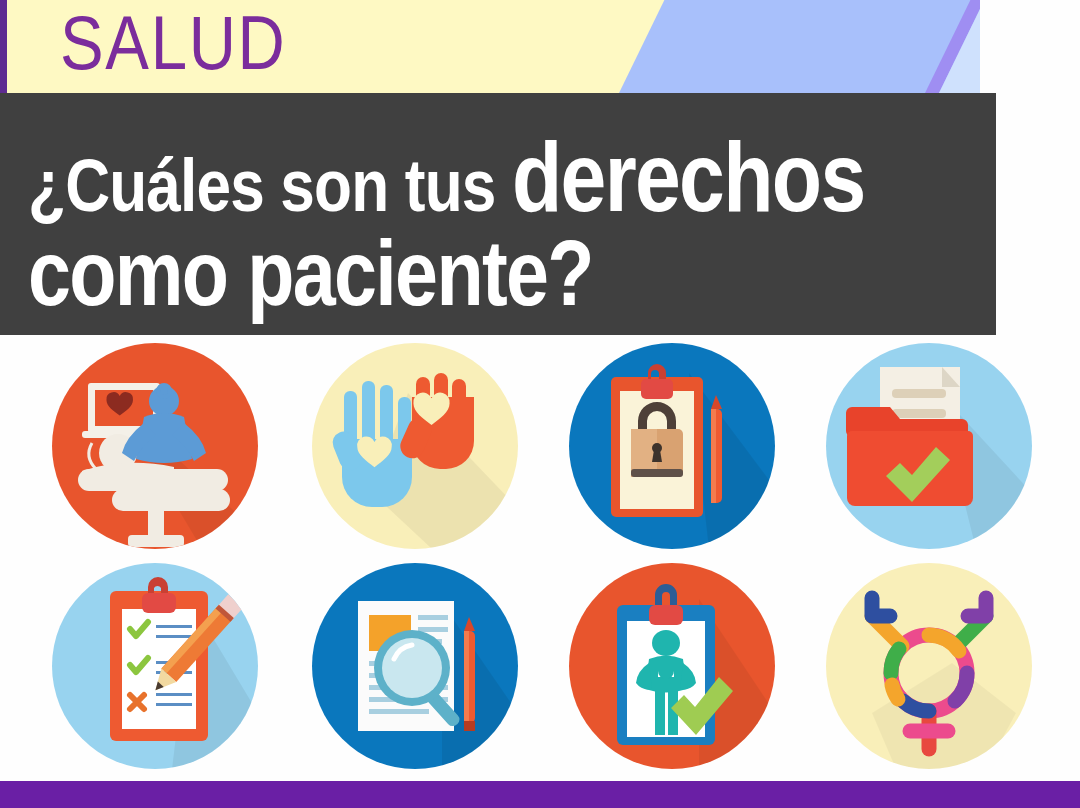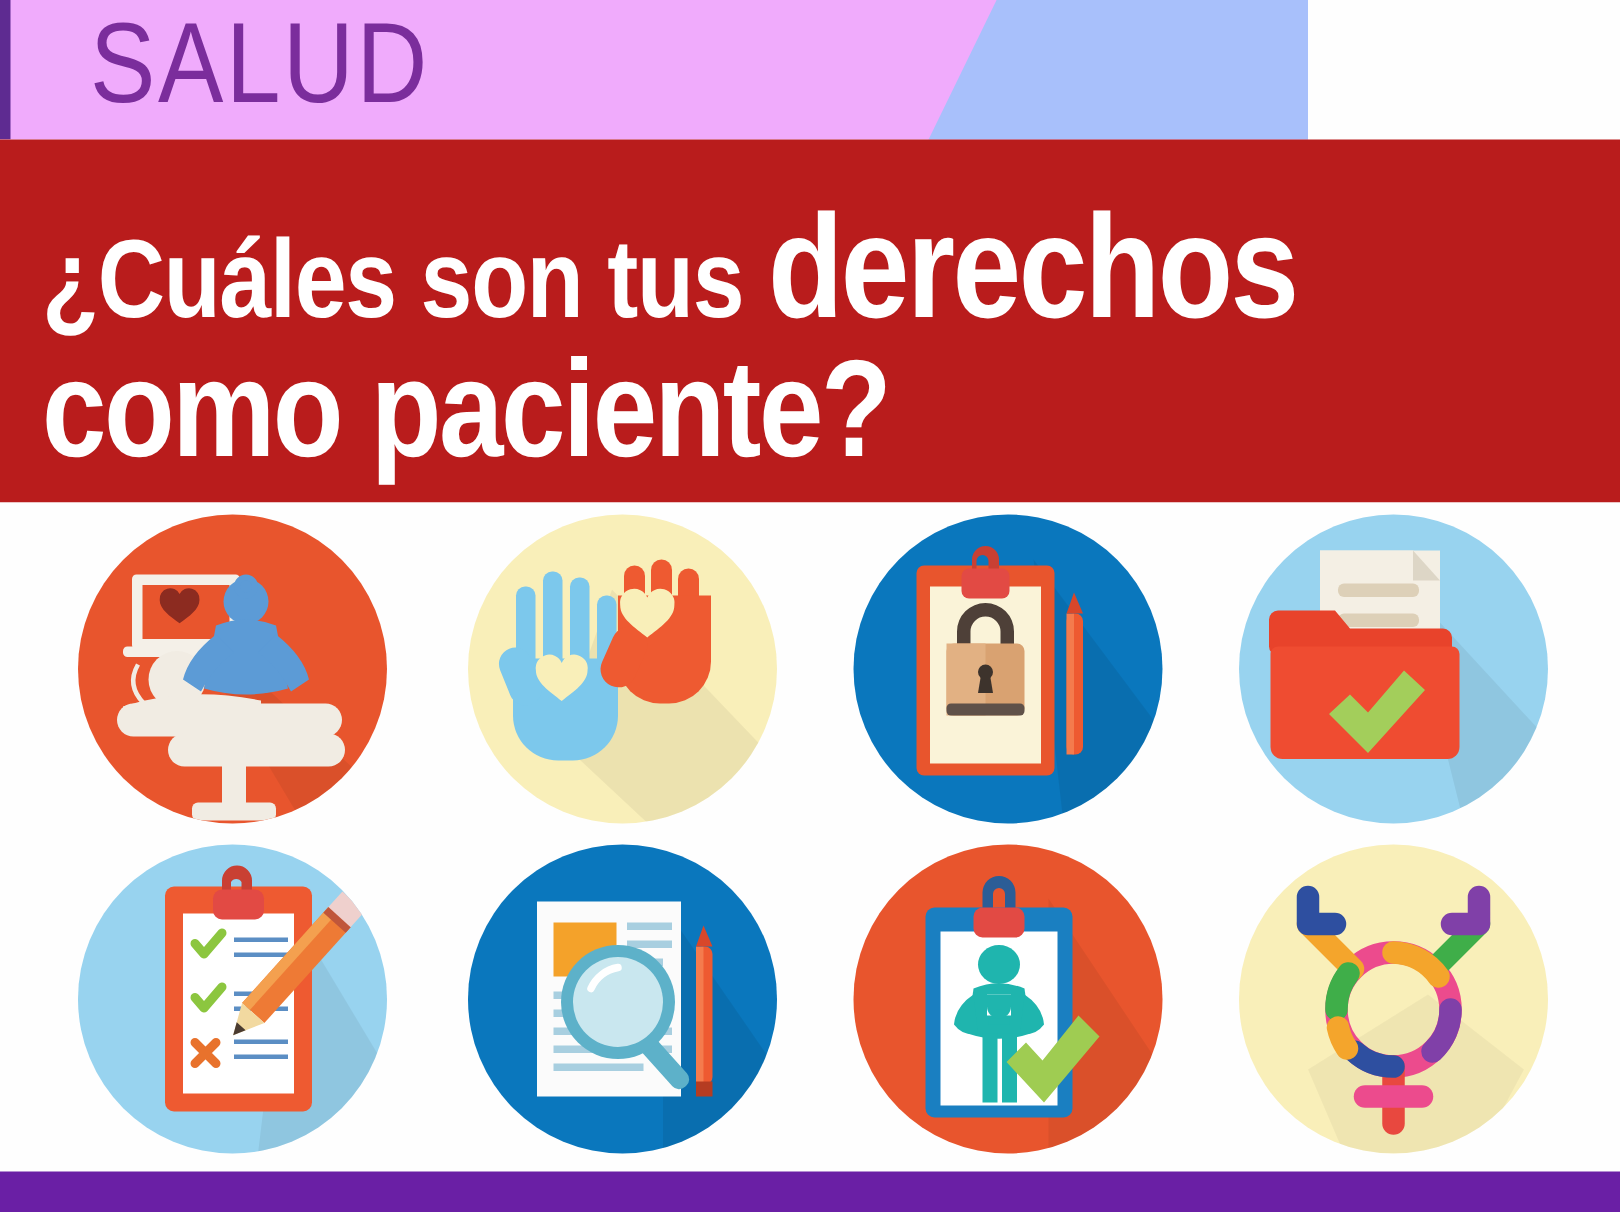--- a/index.html
+++ b/index.html
@@ -4,42 +4,42 @@
 <style>
   * { margin:0; padding:0; box-sizing:border-box; }
   html,body{
     width:1080px; height:808px; overflow:hidden; background:#ffffff;
     font-family:"Liberation Sans", sans-serif;
   }
   #poster{ position:relative; width:1080px; height:808px; background:#fefefe; overflow:hidden; }
 
   
   #kicker-bar{
-    position:absolute; left:0; top:0; width:872px; height:93px;
-    background:#f0abfc; overflow:hidden;
+    position:absolute; left:0; top:0; width:980px; height:93px;
+    background:#fef9c3; overflow:hidden;
   }
   .diag{ position:absolute; top:-30px; height:160px; transform:skewX(-26deg); }
   #diag-a{ left:640px; width:330px; background:#a8c0fb; }
   #diag-b{ left:960px; width:200px; background:#cfe1fd; }
   #diag-seam{ left:946px; width:14px; background:#9f8ef2; }
   #kicker-left-strip{
     position:absolute; left:0; top:0; width:7px; height:93px; background:#5e2b91;
   }
   #kicker-text{
     position:absolute; left:60px; top:-4px;
     font-size:76px; font-weight:400; letter-spacing:2px;
     color:#7b2d9c; line-height:93px;
     font-family:"Liberation Sans", sans-serif;
     transform:scaleX(0.86); transform-origin:left center;
   }
 
   
   #headline-block{
-    position:absolute; left:0; top:93px; width:1080px; height:242px;
-    background:#b91c1c;
+    position:absolute; left:0; top:93px; width:996px; height:242px;
+    background:#404040;
   }
   .hl-line{
     position:absolute; left:28px; white-space:nowrap; color:#ffffff;
     font-weight:700; font-family:"Liberation Sans", sans-serif;
     transform:scaleX(0.84); transform-origin:left center;
   }
   #hl-line1{ top:28px; font-size:0; }
   #hl-line1 .small{ font-size:74px; letter-spacing:-1px; }
   #hl-line1 .big{ font-size:98px; letter-spacing:-2px; }
   #hl-line2{ top:128px; font-size:92px; letter-spacing:-2px; }

